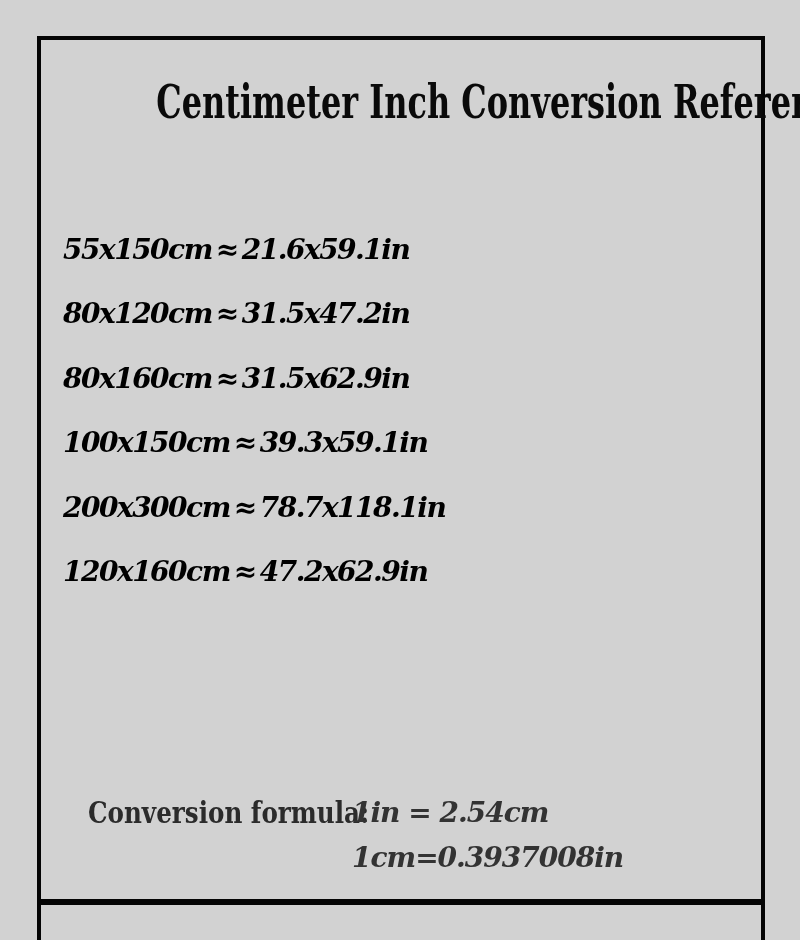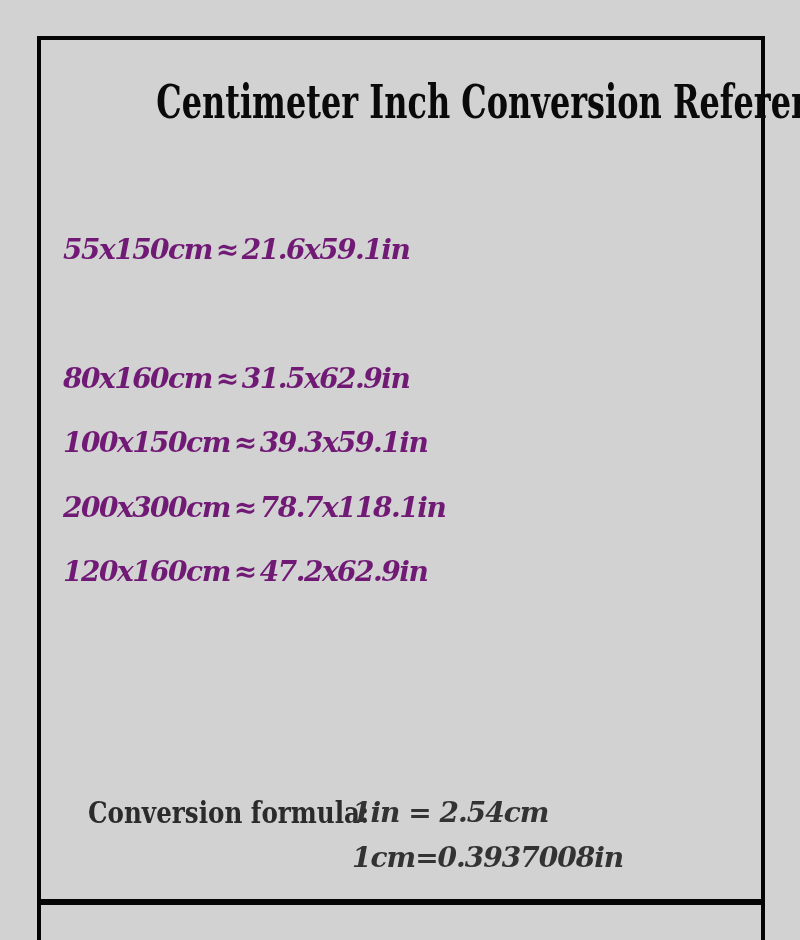--- a/index.html
+++ b/index.html
@@ -52,21 +52,21 @@
     height: 64.5px;
     display: flex;
     align-items: center;
     gap: 30px;
   }
   .conv-cell {
     font-style: italic;
     font-weight: bold;
     font-size: 28px;
     letter-spacing: -1.5px;
-    color: #701a75;
+    color: #000000;
     white-space: nowrap;
   }
   .conv-cell.left { min-width: 300px; }
   .approx { padding: 0 4px; }
   .formula-label {
     position: absolute;
     left: 47px; top: 750px;
     font-weight: bold;
     font-size: 30px;
     line-height: 45px;
@@ -96,20 +96,21 @@
 
   <div class="card">
 
     <h1 class="title">Centimeter Inch Conversion Reference</h1>
 
     <div class="rows" id="rows">
         <div class="conv-row">
           <div class="conv-cell left"><span class="dim-cm">55x150cm</span><span class="approx">≈</span><span class="dim-in">21.6x59.1in</span></div>
         </div>
         <div class="conv-row">
+          <div class="conv-cell left"><span class="dim-cm">80x120cm</span><span class="approx">≈</span><span class="dim-in">31.5x47.2in</span></div>
         </div>
         <div class="conv-row">
           <div class="conv-cell left"><span class="dim-cm">80x160cm</span><span class="approx">≈</span><span class="dim-in">31.5x62.9in</span></div>
         </div>
         <div class="conv-row">
           <div class="conv-cell left"><span class="dim-cm">100x150cm</span><span class="approx">≈</span><span class="dim-in">39.3x59.1in</span></div>
         </div>
         <div class="conv-row">
           <div class="conv-cell right"><span class="dim-cm">200x300cm</span><span class="approx">≈</span><span class="dim-in">78.7x118.1in</span></div>
         </div>

